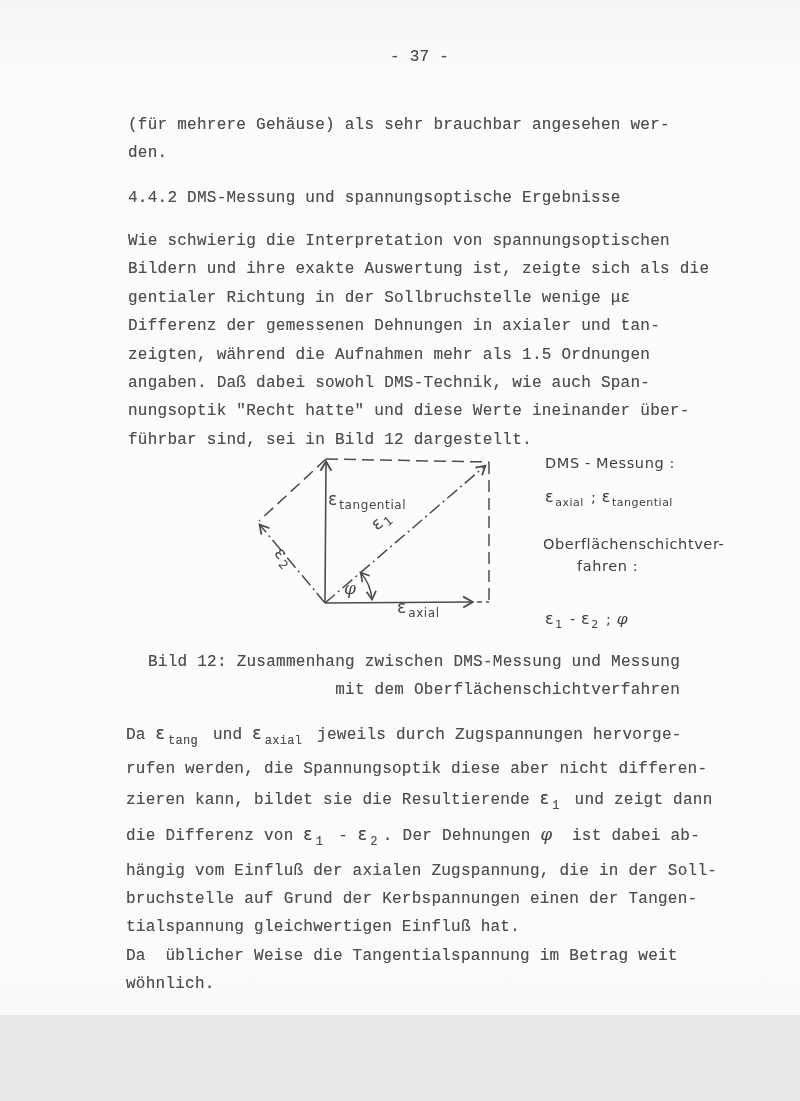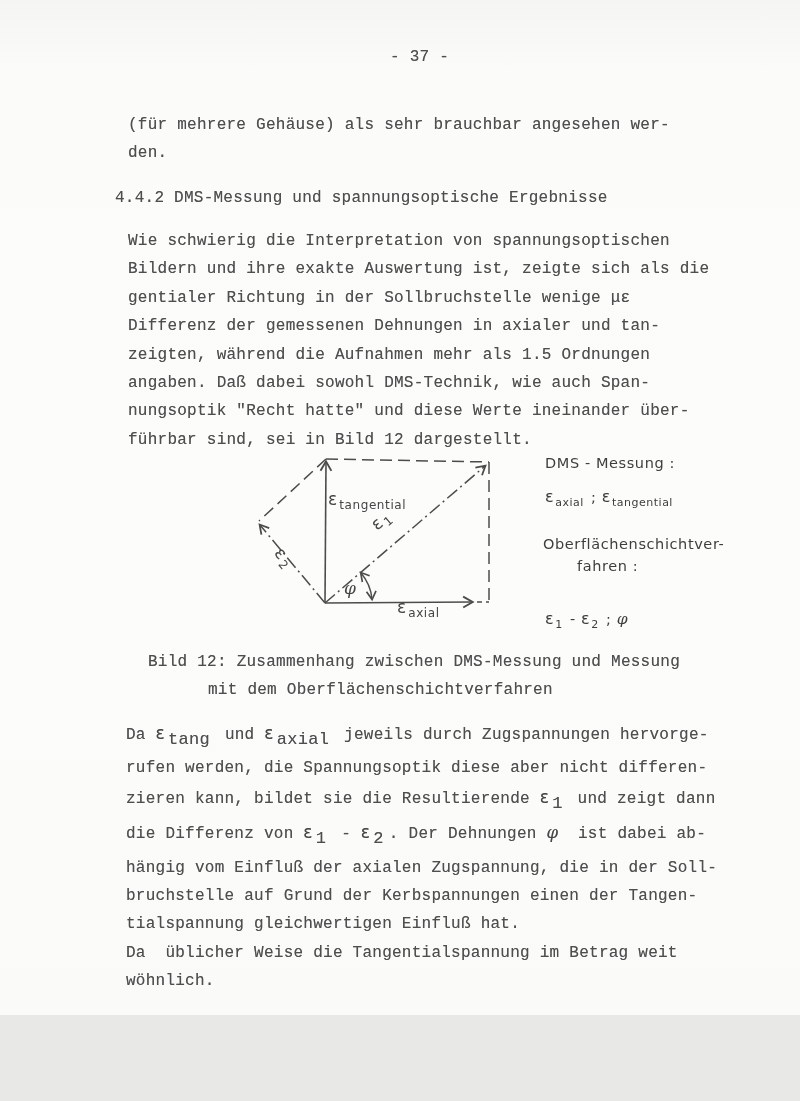--- a/index.html
+++ b/index.html
@@ -15,24 +15,24 @@
   .mono{
     font-family:"Liberation Mono",monospace;
     font-size:16px;
     letter-spacing:0.25px;
     color:#4e4e4e;
     text-shadow:0 0 0.5px rgba(80,80,80,0.55);
   }
   .para{position:absolute;line-height:28.4px;}
   .tline{white-space:pre;min-height:28.4px;}
   .pagenum{position:absolute;}
-  .caption-indent{margin-left:60px;}
+  .caption-indent{margin-left:104px;text-align:right;}
   
   .eps{font-family:"DejaVu Sans",sans-serif;font-size:17px;color:#474747;}
-  .sub{font-family:"Liberation Mono",monospace;font-size:17px;vertical-align:-5px;margin:0 5px 0 3px;letter-spacing:0.3px;}
+  .sub{font-family:"Liberation Mono",monospace;font-size:12px;vertical-align:-5px;margin:0 5px 0 3px;letter-spacing:0.3px;}
   .phi{font-family:"DejaVu Serif",serif;font-style:italic;font-size:16.5px;color:#474747;}
   .seg-t{white-space:pre;}
   
   .fig-svg{position:absolute;left:240px;top:448px;}
   .fig-label{position:absolute;font-family:"DejaVu Sans",sans-serif;color:#454545;white-space:nowrap;}
   .fig-eps{font-size:17px;}
   .fig-sub{font-size:12px;vertical-align:-4px;margin-left:2px;letter-spacing:0.6px;}
   .rot{transform-origin:left center;display:inline-block;}
   .legend-line{position:absolute;font-family:"DejaVu Sans",sans-serif;font-size:14.5px;color:#3e3e3e;letter-spacing:0.6px;white-space:pre;}
   .legend-eps{font-family:"DejaVu Sans",sans-serif;font-size:16px;}
@@ -44,21 +44,21 @@
 
 <div class="page">
 
   <div class="pagenum mono" style="left:390px;top:48px;">- 37 -</div>
 
   <div class="para mono" style="left:128px;top:111px;">
     <div class="tline">(für mehrere Gehäuse) als sehr brauchbar angesehen wer-</div>
     <div class="tline">den.</div>
   </div>
 
-  <div class="para mono" style="left:115px;top:184px;">4.4.2 DMS-Messung und spannungsoptische Ergebnisse</div>
+  <div class="para mono" style="left:128px;top:184px;">4.4.2 DMS-Messung und spannungsoptische Ergebnisse</div>
 
   <div class="para mono" style="left:128px;top:227px;">
     <div class="tline">Wie schwierig die Interpretation von spannungsoptischen</div>
     <div class="tline">Bildern und ihre exakte Auswertung ist, zeigte sich als die</div>
     <div class="tline">gentialer Richtung in der Sollbruchstelle wenige με</div>
     <div class="tline">Differenz der gemessenen Dehnungen in axialer und tan-</div>
     <div class="tline">zeigten, während die Aufnahmen mehr als 1.5 Ordnungen</div>
     <div class="tline">angaben. Daß dabei sowohl DMS-Technik, wie auch Span-</div>
     <div class="tline">nungsoptik "Recht hatte" und diese Werte ineinander über-</div>
     <div class="tline">führbar sind, sei in Bild 12 dargestellt.</div>

